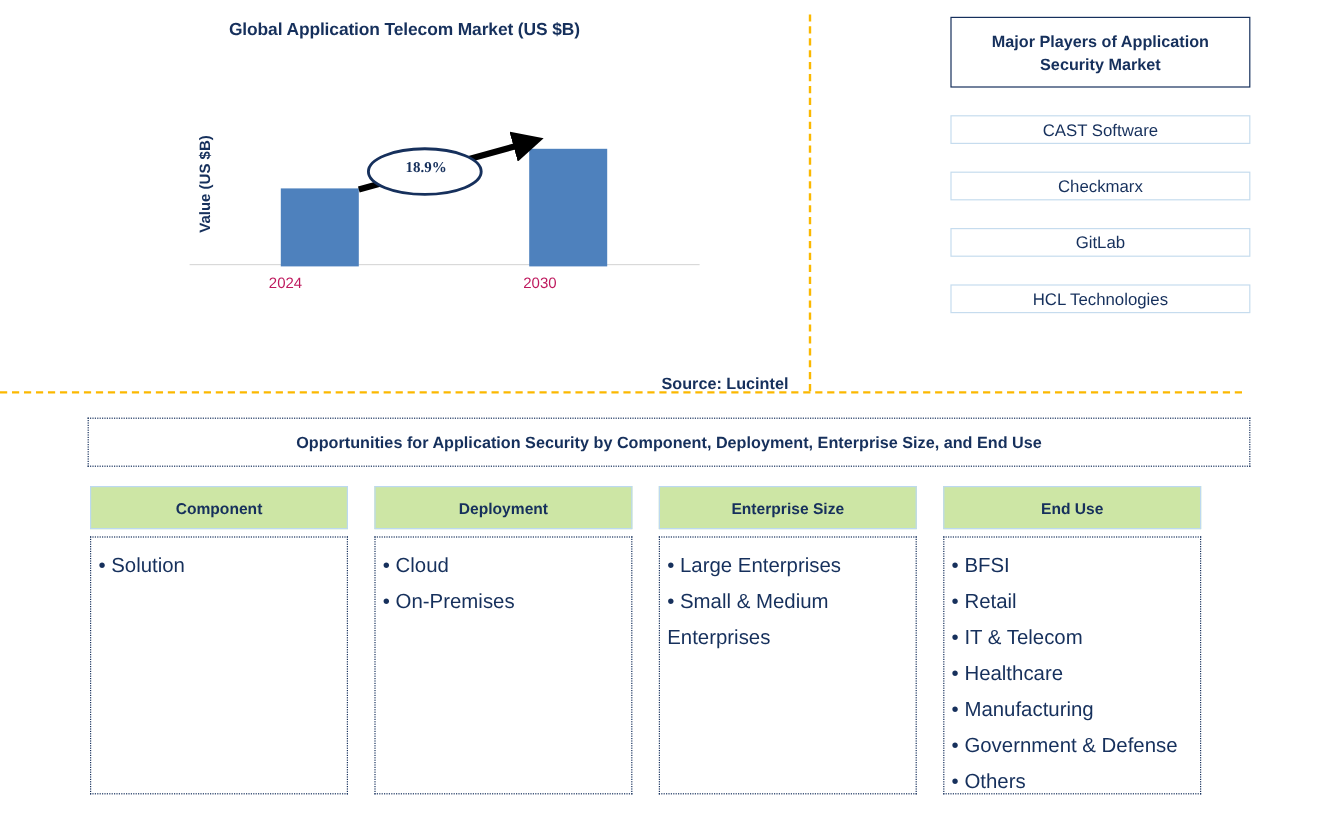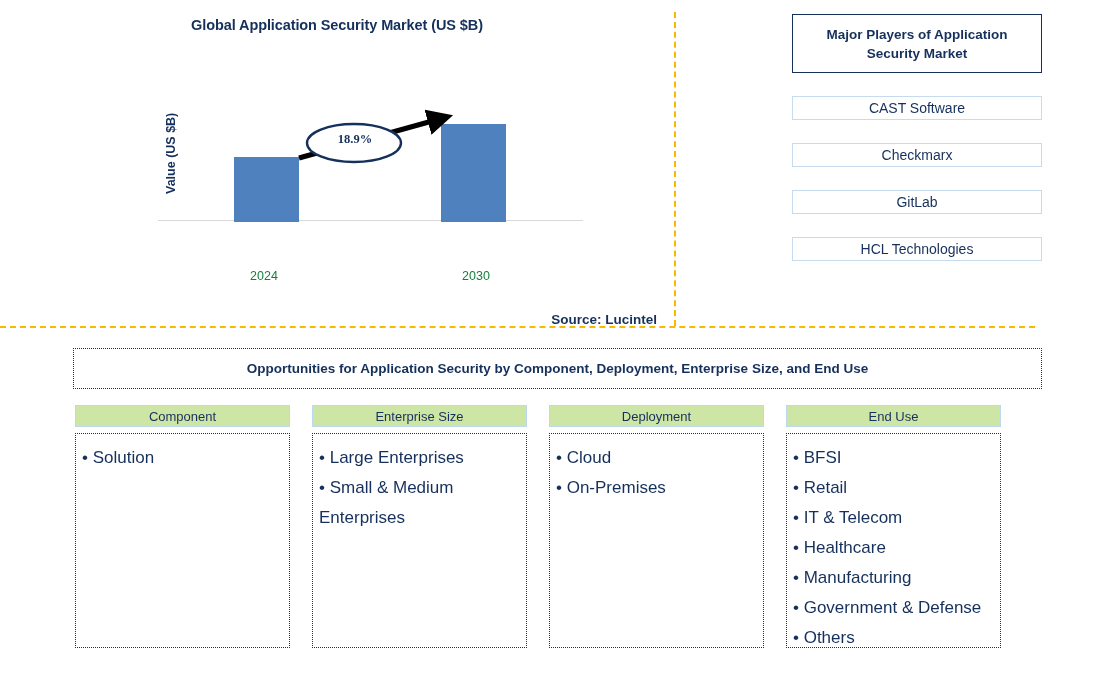--- a/index.html
+++ b/index.html
@@ -60,24 +60,22 @@
     bottom: 0;
     background: #4E81BD;
   }
   #bar-2024 { left: 76px; width: 65px; height: 65px; }
   #bar-2030 { left: 283px; width: 65px; height: 98px; }
 
   .tick-label {
     position: absolute;
     top: 229px;
     font-size: 12.5px;
-    color: #15803d;
-    text-align: center;
+    color: #be185d;
     width: 80px;
-    margin-top: 40px;
   }
   #tick-2024 { left: 224px; }
   #tick-2030 { left: 436px; }
 
   #cagr-svg {
     position: absolute;
     left: 158px; top: 92px;
     width: 425px; height: 132px;
     overflow: visible;
   }
@@ -170,28 +168,28 @@
   #segments {
     position: absolute;
     left: 75px; top: 405px;
     width: 967px;
     display: flex;
     gap: 22px;
   }
   .segment-col { width: 215px; }
   .segment-header {
     box-sizing: border-box;
-    height: 22px;
+    height: 36px;
     background: #CDE6A5;
     border: 1px solid #bcd9f0;
     display: flex;
     align-items: center;
     justify-content: center;
     font-size: 13px;
-    font-weight: normal;
+    font-weight: bold;
     color: #16305c;
   }
   .segment-body {
     box-sizing: border-box;
     margin-top: 6px;
     height: 215px;
     border: 1.4px dotted #16305c;
     padding: 9px 0 0 6px;
   }
   .segment-item {
@@ -199,21 +197,21 @@
     color: #16305c;
     line-height: 30px;
     white-space: pre-line;
   }
 </style>
 </head>
 <body>
 
 <div id="chart-panel">
 
-  <div id="chart-title">Global Application Security Market (US $B)</div>
+  <div id="chart-title">Global Application Telecom Market (US $B)</div>
 
   <div id="y-axis-label">Value (US $B)</div>
 
   <div id="axis-line"></div>
 
   <div id="plot-area">
     <div class="bar" id="bar-2024"></div>
     <div class="bar" id="bar-2030"></div>
   </div>
 
@@ -259,33 +257,33 @@
 <div id="segments">
 
   <div class="segment-col">
     <div class="segment-header">Component</div>
     <div class="segment-body">
       <div class="segment-item">• Solution</div>
     </div>
   </div>
 
   <div class="segment-col">
+    <div class="segment-header">Deployment</div>
+    <div class="segment-body">
+      <div class="segment-item">• Cloud</div>
+      <div class="segment-item">• On-Premises</div>
+    </div>
+  </div>
+
+  <div class="segment-col">
     <div class="segment-header">Enterprise Size</div>
     <div class="segment-body">
       <div class="segment-item">• Large Enterprises</div>
       <div class="segment-item">• Small &amp; Medium
    Enterprises</div>
-    </div>
-  </div>
-
-  <div class="segment-col">
-    <div class="segment-header">Deployment</div>
-    <div class="segment-body">
-      <div class="segment-item">• Cloud</div>
-      <div class="segment-item">• On-Premises</div>
     </div>
   </div>
 
   <div class="segment-col">
     <div class="segment-header">End Use</div>
     <div class="segment-body">
       <div class="segment-item">• BFSI</div>
       <div class="segment-item">• Retail</div>
       <div class="segment-item">• IT &amp; Telecom</div>
       <div class="segment-item">• Healthcare</div>

